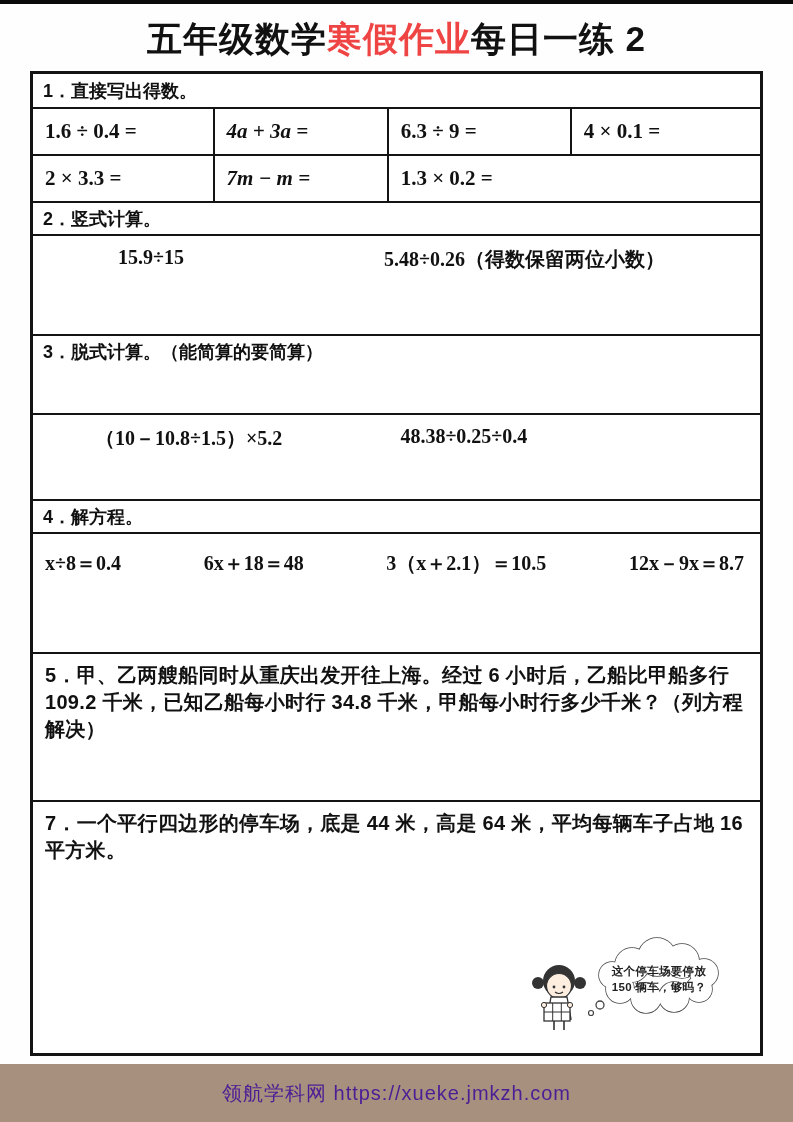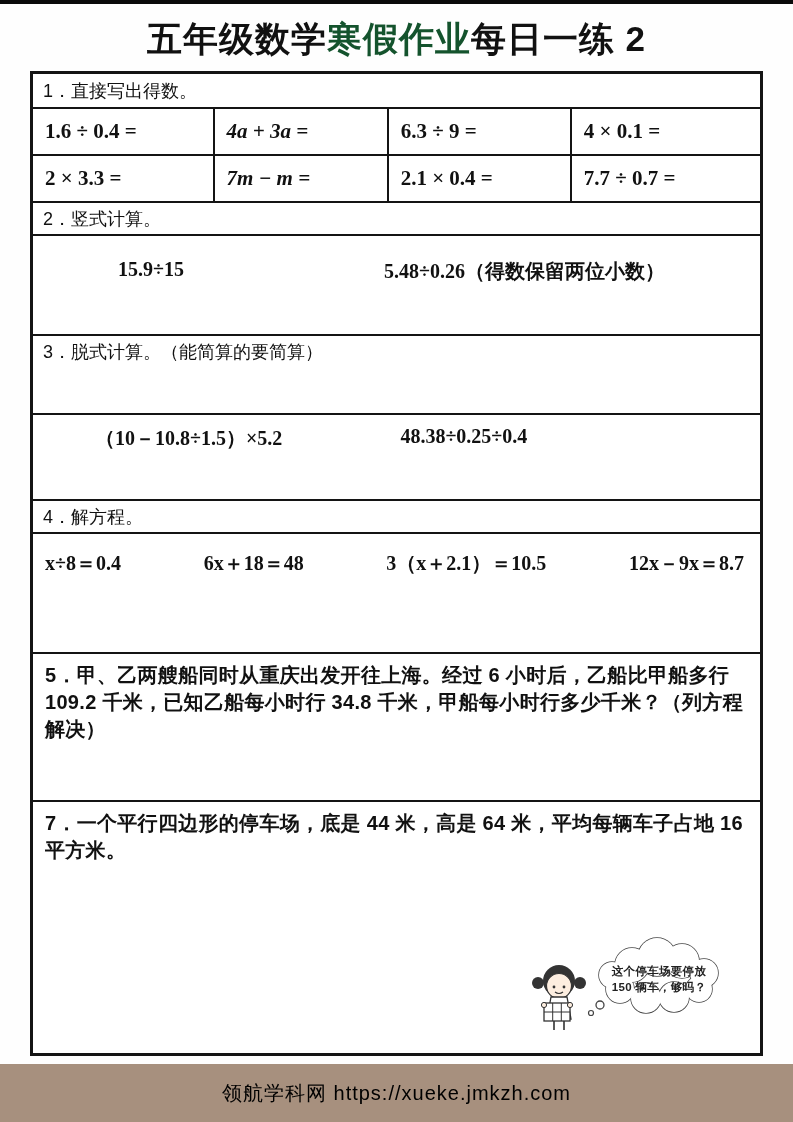--- a/index.html
+++ b/index.html
@@ -1,49 +1,49 @@
 <!DOCTYPE html>
 <html><head>
 <meta charset="utf-8">
 <style>
   * { margin:0; padding:0; box-sizing:border-box; }
   html,body { width:793px; height:1122px; }
   body { background:#ffffff; font-family:"Liberation Sans","DejaVu Sans",sans-serif; color:#111; }
   .page { position:relative; width:793px; height:1122px; background:#fefefe; border-top:4px solid #0a0a0a; display:flex; flex-direction:column; overflow:hidden; }
 
   .title { text-align:center; font-size:35px; font-weight:900; letter-spacing:1px; margin:12px 0 8px; font-family:"Liberation Sans","DejaVu Sans",sans-serif; }
-  .title .red { color:#14532d; }
+  .title .red { color:#ef4444; }
 
   .sheet { flex:1; margin:0 30px 8px; border:3px solid #141414; display:flex; flex-direction:column; background:#fff; }
   .sheet > * + * { border-top:2px solid #141414; }
 
-  .sec-heading { min-height:33px; display:flex; align-items:center; padding:2px 10px; font-size:18px; font-weight:normal; }
+  .sec-heading { min-height:33px; display:flex; align-items:center; padding:2px 10px; font-size:18px; font-weight:bold; }
 
   .grid4 { display:grid; grid-template-columns:1fr 0.97fr 1.02fr 1.06fr; }
   .grid4 .cell { min-height:45px; display:flex; align-items:center; padding:4px 12px; font-size:21px; font-weight:bold; font-family:"Liberation Serif","DejaVu Serif",serif; }
   .grid4 .cell + .cell { border-left:2px solid #141414; }
   .grid4 .cell.var { font-style:italic; }
 
   .calc-row { display:flex; align-items:flex-start; font-size:20px; font-weight:bold; font-family:"Liberation Serif","DejaVu Serif",serif; }
-  .calc-row.s2 { min-height:100px; padding-top:22px; }
+  .calc-row.s2 { min-height:100px; padding-top:10px; }
   .calc-row.s2 .item1 { margin-left:85px; }
   .calc-row.s2 .item2 { margin-left:200px; }
   .calc-row.s3 { min-height:86px; padding-top:10px;margin-top:46px; }
   .calc-row.s3 .item1 { margin-left:62px; }
   .calc-row.s3 .item2 { margin-left:118px; }
   .calc-row.s4 { min-height:120px; padding:16px 16px 0 12px; justify-content:space-between; }
 
   .problem { padding:8px 13px 6px 12px; font-size:20px; font-weight:bold; line-height:27px; letter-spacing:0.3px; }
   .problem.s5 { min-height:148px; }
   .problem.s6 { min-height:142px; }
   .problem.s7 { flex:1; position:relative; }
 
   .cartoon { position:absolute; right:14px; bottom:6px; width:232px; height:116px; }
 
-  .footer { height:58px; background:#a7907e; display:flex; align-items:center; justify-content:center; color:#000000; font-size:20px; letter-spacing:1px; }
+  .footer { height:58px; background:#a7907e; display:flex; align-items:center; justify-content:center; color:#4c1d95; font-size:20px; letter-spacing:1px; }
 </style>
 </head>
 <body>
 
 <div class="page">
 
   <h1 class="title"><span>五年级数学</span><span class="red">寒假作业</span><span>每日一练 2</span></h1>
 
   <div class="sheet">
 
@@ -54,22 +54,21 @@
     <div class="grid4">
       <div class="cell">1.6 ÷ 0.4 =</div>
       <div class="cell var">4a + 3a =</div>
       <div class="cell">6.3 ÷ 9 =</div>
       <div class="cell">4 × 0.1 =</div>
     </div>
 
     <div class="grid4">
       <div class="cell">2 × 3.3 =</div>
       <div class="cell var">7m − m =</div>
-      <div class="cell">2.1 × 0.4 =</div>
-      <div class="cell">7.7 ÷ 0.7 =</div>
+      <div class="cell">1.3 × 0.2 =</div>
     </div>
 
     <div class="sec-heading">
         <span>2．竖式计算。</span>
       </div>
 
     <div class="calc-row s2">
       <span class="item1">15.9÷15</span>
       <span class="item2">5.48÷0.26（得数保留两位小数）</span>
     </div>

